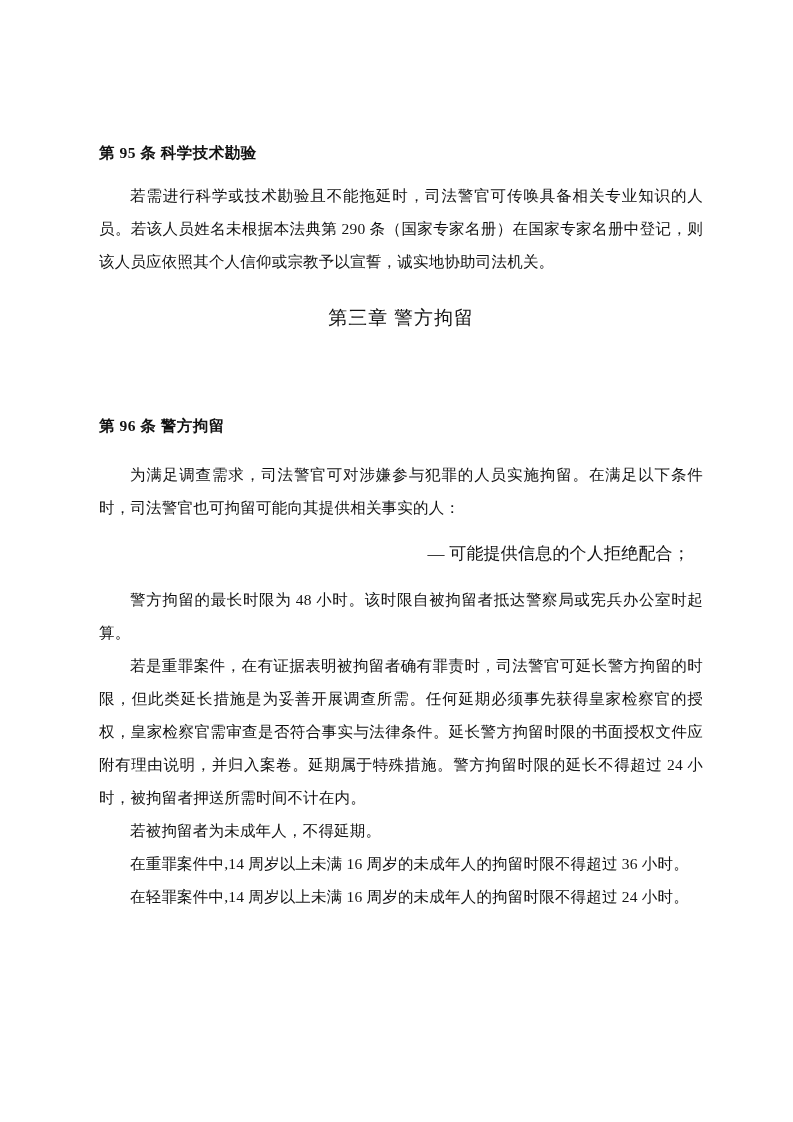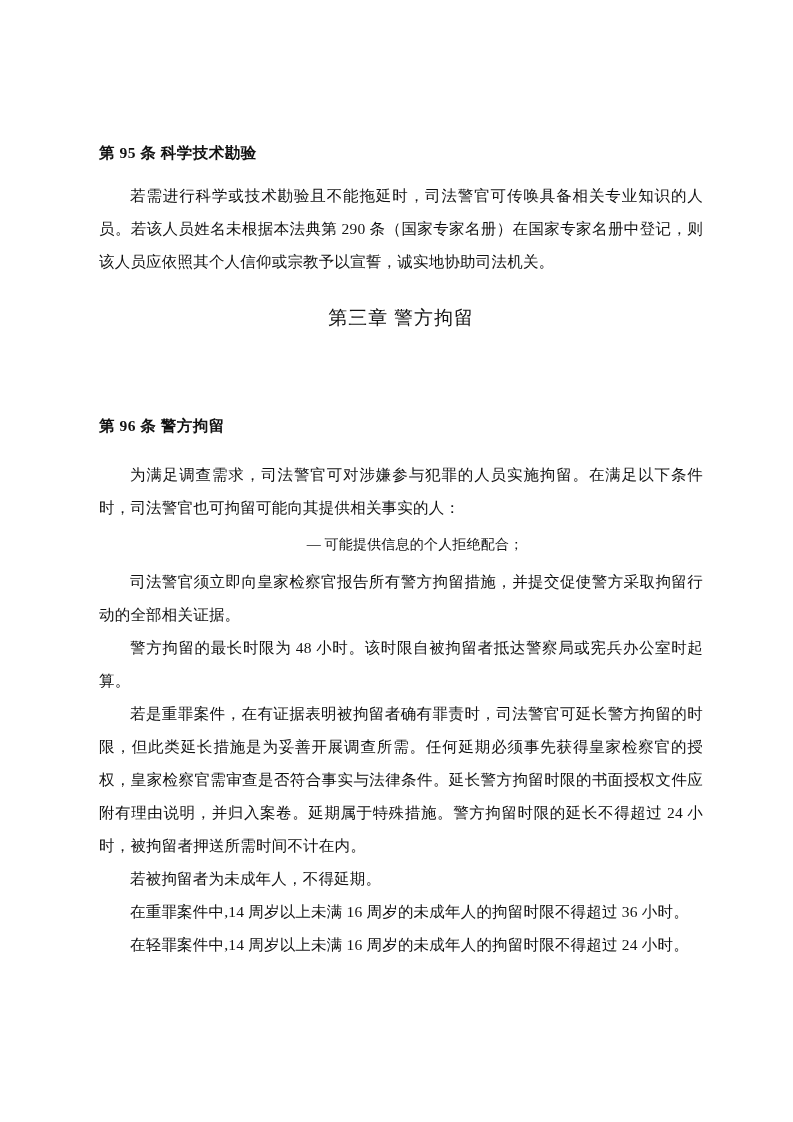--- a/index.html
+++ b/index.html
@@ -37,25 +37,25 @@
   p.body-para {
     margin: 0;
     font-size: 15.5px;
     line-height: 33px;
     text-indent: 2em;
     text-align: justify;
     text-justify: inter-ideograph;
     letter-spacing: 0.2px;
   }
   p.dash-item {
-    margin: 4px;
-    font-size: 14px;
+    margin: 13px;
+    font-size: 17px;
     line-height: 33px;
     text-indent: 2em;
-    text-align: center;
+    text-align: right;
     letter-spacing: 0.2px;
   }
   .chapter-heading {
     text-align: center;
     font-size: 19px;
     font-weight: normal;
     line-height: 26px;
     margin: 27px 0 0 0;
     letter-spacing: 1px;
   }
@@ -85,21 +85,20 @@
     <div class="chapter-heading">第三章 警方拘留</div>
 
     <div class="article-96-block">
       <div class="article-heading second">第 96 条 警方拘留</div>
 
       <p class="body-para">为满足调查需求，司法警官可对涉嫌参与犯罪的人员实施拘留。在满足以下条件时，司法警官也可拘留可能向其提供相关事实的人：</p>
 
       <p class="dash-item">— 可能提供信息的个人拒绝配合；</p>
 
 
-      <p class="body-para">司法警官须立即向皇家检察官报告所有警方拘留措施，并提交促使警方采取拘留行动的全部相关证据。</p>
 
       <p class="body-para">警方拘留的最长时限为 48 小时。该时限自被拘留者抵达警察局或宪兵办公室时起算。</p>
 
       <p class="body-para">若是重罪案件，在有证据表明被拘留者确有罪责时，司法警官可延长警方拘留的时限，但此类延长措施是为妥善开展调查所需。任何延期必须事先获得皇家检察官的授权，皇家检察官需审查是否符合事实与法律条件。延长警方拘留时限的书面授权文件应附有理由说明，并归入案卷。延期属于特殊措施。警方拘留时限的延长不得超过 24 小时，被拘留者押送所需时间不计在内。</p>
 
       <p class="body-para">若被拘留者为未成年人，不得延期。</p>
 
       <p class="body-para">在重罪案件中,14 周岁以上未满 16 周岁的未成年人的拘留时限不得超过 36 小时。</p>
 
       <p class="body-para">在轻罪案件中,14 周岁以上未满 16 周岁的未成年人的拘留时限不得超过 24 小时。</p>

